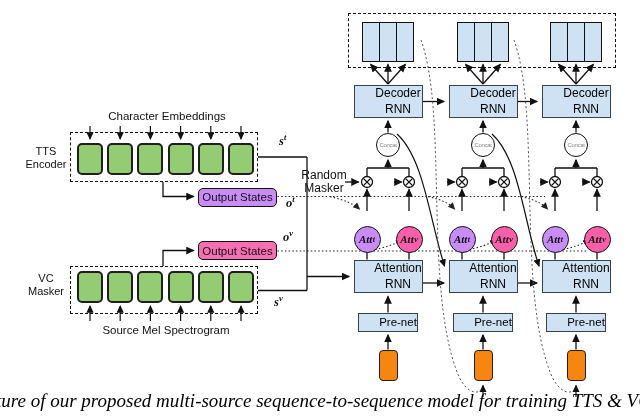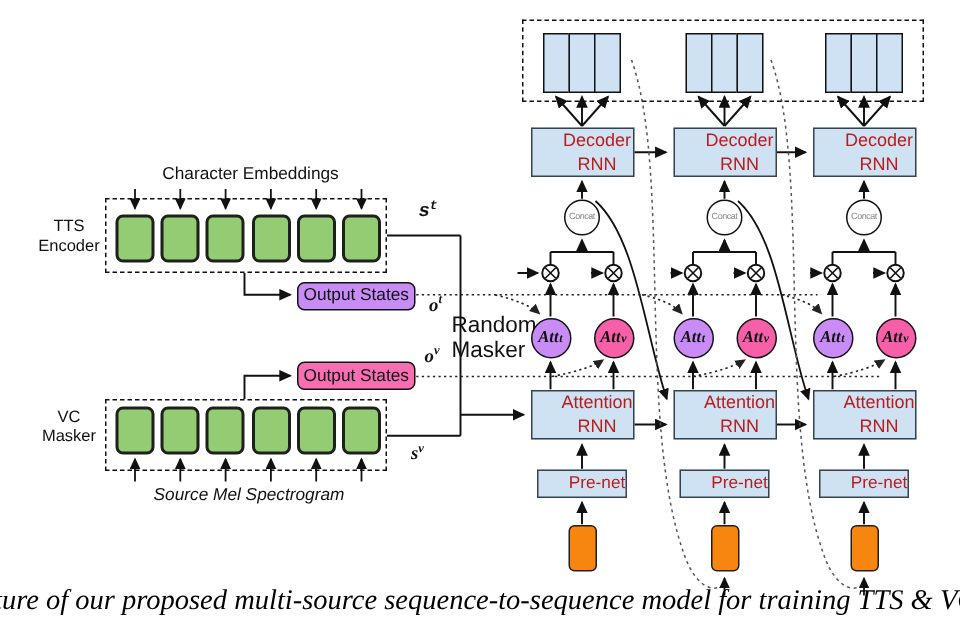--- a/index.html
+++ b/index.html
@@ -2,47 +2,47 @@
 <html><head>
 <meta charset="utf-8">
 <style>
   html,body{margin:0;padding:0;background:#fff;}
   #fig{position:relative;width:640px;height:416px;background:#fff;overflow:hidden;
        font-family:"Liberation Sans",sans-serif;color:#111;}
   #wires{position:absolute;left:0;top:0;z-index:1;}
   .abs{position:absolute;z-index:2;}
   .lbl{font-size:11.5px;color:#111;text-align:center;white-space:nowrap;}
   .lbl2{font-size:11px;color:#111;text-align:center;line-height:1.15;}
-  .box-blue{background:#cfe2f3;border:1.6px solid #36424e;color:#b91c1c;
+  .box-blue{background:#cfe2f3;border:1.6px solid #36424e;color:#000000;
             display:flex;align-items:center;justify-content:center;text-align:center;
             font-size:12px;line-height:1.3;box-sizing:border-box;padding-left:20px;}
   .strip-group{display:flex;box-sizing:border-box;}
   .strip{flex:1;background:#cfe2f3;border:1.6px solid #111;margin-left:-1.6px;box-sizing:border-box;}
   .strip:first-child{margin-left:0;}
   .dashed-box{border:1.6px dashed #111;box-sizing:border-box;}
   .green-box{width:26px;height:32px;background:#93cc73;border:2px solid #1f1f1f;
              border-radius:5px;box-sizing:border-box;}
   .pill{border:1.8px solid #111;border-radius:5px;display:flex;align-items:center;
         justify-content:center;font-size:11.5px;color:#111;box-sizing:border-box;white-space:nowrap;}
   .pill-purple{background:#c98cf7;}
   .pill-pink{background:#f86eb2;}
   .circle{border-radius:50%;border:1.5px solid #111;display:flex;align-items:center;
           justify-content:center;box-sizing:border-box;}
   .concat-circle{width:24px;height:24px;background:#fff;font-size:6px;color:#888;letter-spacing:-0.3px;}
   .att-circle{width:27px;height:27px;font-family:"Liberation Serif",serif;
-              font-style:italic;font-weight:bold;font-size:11px;color:#111;}
+              font-style:italic;font-weight:bold;font-size:11px;color:#111;margin-top:14px;}
   .att-t{background:#c98cf7;}
   .att-v{background:#f75fa8;}
   .att-circle sup{font-size:8px;margin-left:0.5px;}
   .orange-box{width:19px;height:31px;background:#f6860f;border:1.8px solid #1f1f1f;
               border-radius:4px;box-sizing:border-box;}
   .math{font-family:"Liberation Serif",serif;font-style:italic;font-weight:bold;
         font-size:12.5px;color:#111;white-space:nowrap;}
   .math sup{font-size:8.5px;}
-  .small-lbl{font-size:15px;color:#111;text-align:center;line-height:1.1;margin-top:40px;}
+  .small-lbl{font-size:12px;color:#111;text-align:center;line-height:1.1;}
   #caption{position:absolute;left:-4px;top:390px;width:700px;z-index:2;
            font-family:"Liberation Serif",serif;font-style:italic;font-size:19px;
            color:#000;white-space:nowrap;}
 </style>
 </head>
 <body>
 
 <div id="fig">
 
   <svg id="wires" width="640" height="416" viewBox="0 0 640 416">
@@ -263,34 +263,34 @@
   <div class="abs lbl2" style="left:20px;top:145px;width:52px;">TTS Encoder</div>
   <div class="abs lbl" style="left:77px;top:110px;width:180px;">Character Embeddings</div>
   <div class="abs dashed-box" style="left:70px;top:132px;width:188px;height:50px;"></div>
   <div class="abs green-box" style="left:77px;top:142.5px;"></div>
   <div class="abs green-box" style="left:107.2px;top:142.5px;"></div>
   <div class="abs green-box" style="left:137.4px;top:142.5px;"></div>
   <div class="abs green-box" style="left:167.6px;top:142.5px;"></div>
   <div class="abs green-box" style="left:197.8px;top:142.5px;"></div>
   <div class="abs green-box" style="left:228px;top:142.5px;"></div>
 
-  <div class="abs math" style="left:279px;top:132px;font-family:Liberation Mono, monospace;"><span>s</span><sup>t</sup></div>
+  <div class="abs math" style="left:279px;top:132px;"><span>s</span><sup>t</sup></div>
 
   <div class="abs pill pill-purple" style="left:198px;top:187.5px;width:79px;height:19px;">Output States</div>
   <div class="abs math" style="left:286px;top:194px;"><span>o</span><sup>t</sup></div>
 
   <div class="abs pill pill-pink" style="left:198px;top:241px;width:79px;height:19px;">Output States</div>
   <div class="abs math" style="left:283px;top:228px;text-align:center;"><span>o</span><sup>v</sup></div>
 
   <div class="abs lbl2" style="left:20px;top:272px;width:52px;">VC Masker</div>
   <div class="abs dashed-box" style="left:70px;top:266px;width:188px;height:48px;"></div>
   <div class="abs green-box" style="left:77px;top:270.5px;"></div>
   <div class="abs green-box" style="left:107.2px;top:270.5px;"></div>
   <div class="abs green-box" style="left:137.4px;top:270.5px;"></div>
   <div class="abs green-box" style="left:167.6px;top:270.5px;"></div>
   <div class="abs green-box" style="left:197.8px;top:270.5px;"></div>
   <div class="abs green-box" style="left:228px;top:270.5px;"></div>
 
   <div class="abs math" style="left:274px;top:293px;"><span>s</span><sup>v</sup></div>
-  <div class="abs lbl" style="left:76px;top:324px;width:180px;font-style:italic;">Source Mel Spectrogram</div>
+  <div class="abs lbl" style="left:76px;top:324px;width:180px;">Source Mel Spectrogram</div>
 
   <div id="caption">ture of our proposed multi-source sequence-to-sequence model for training TTS &amp; VC</div>
 </div>
 
 </body></html>

